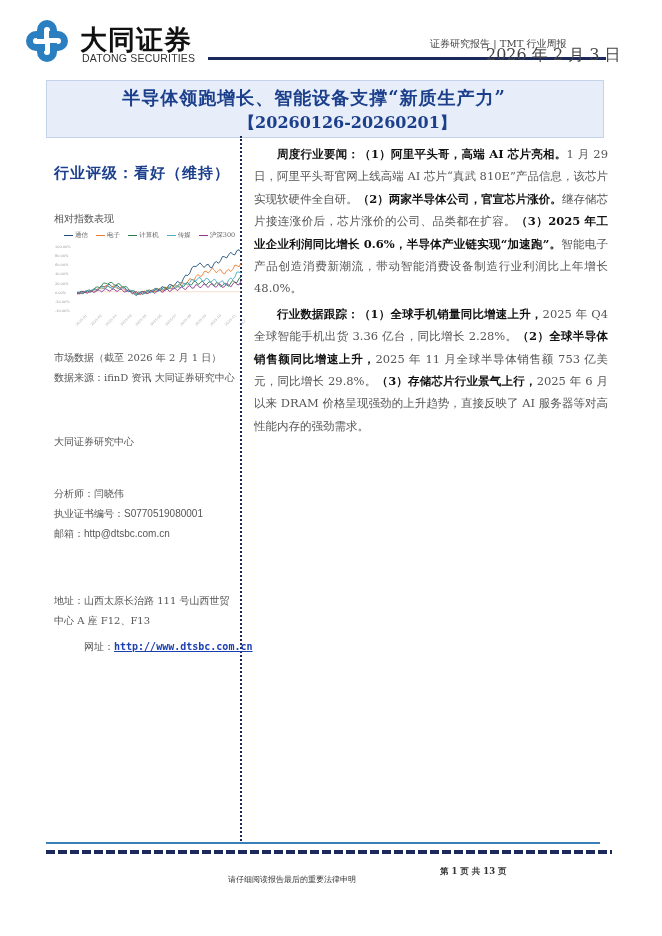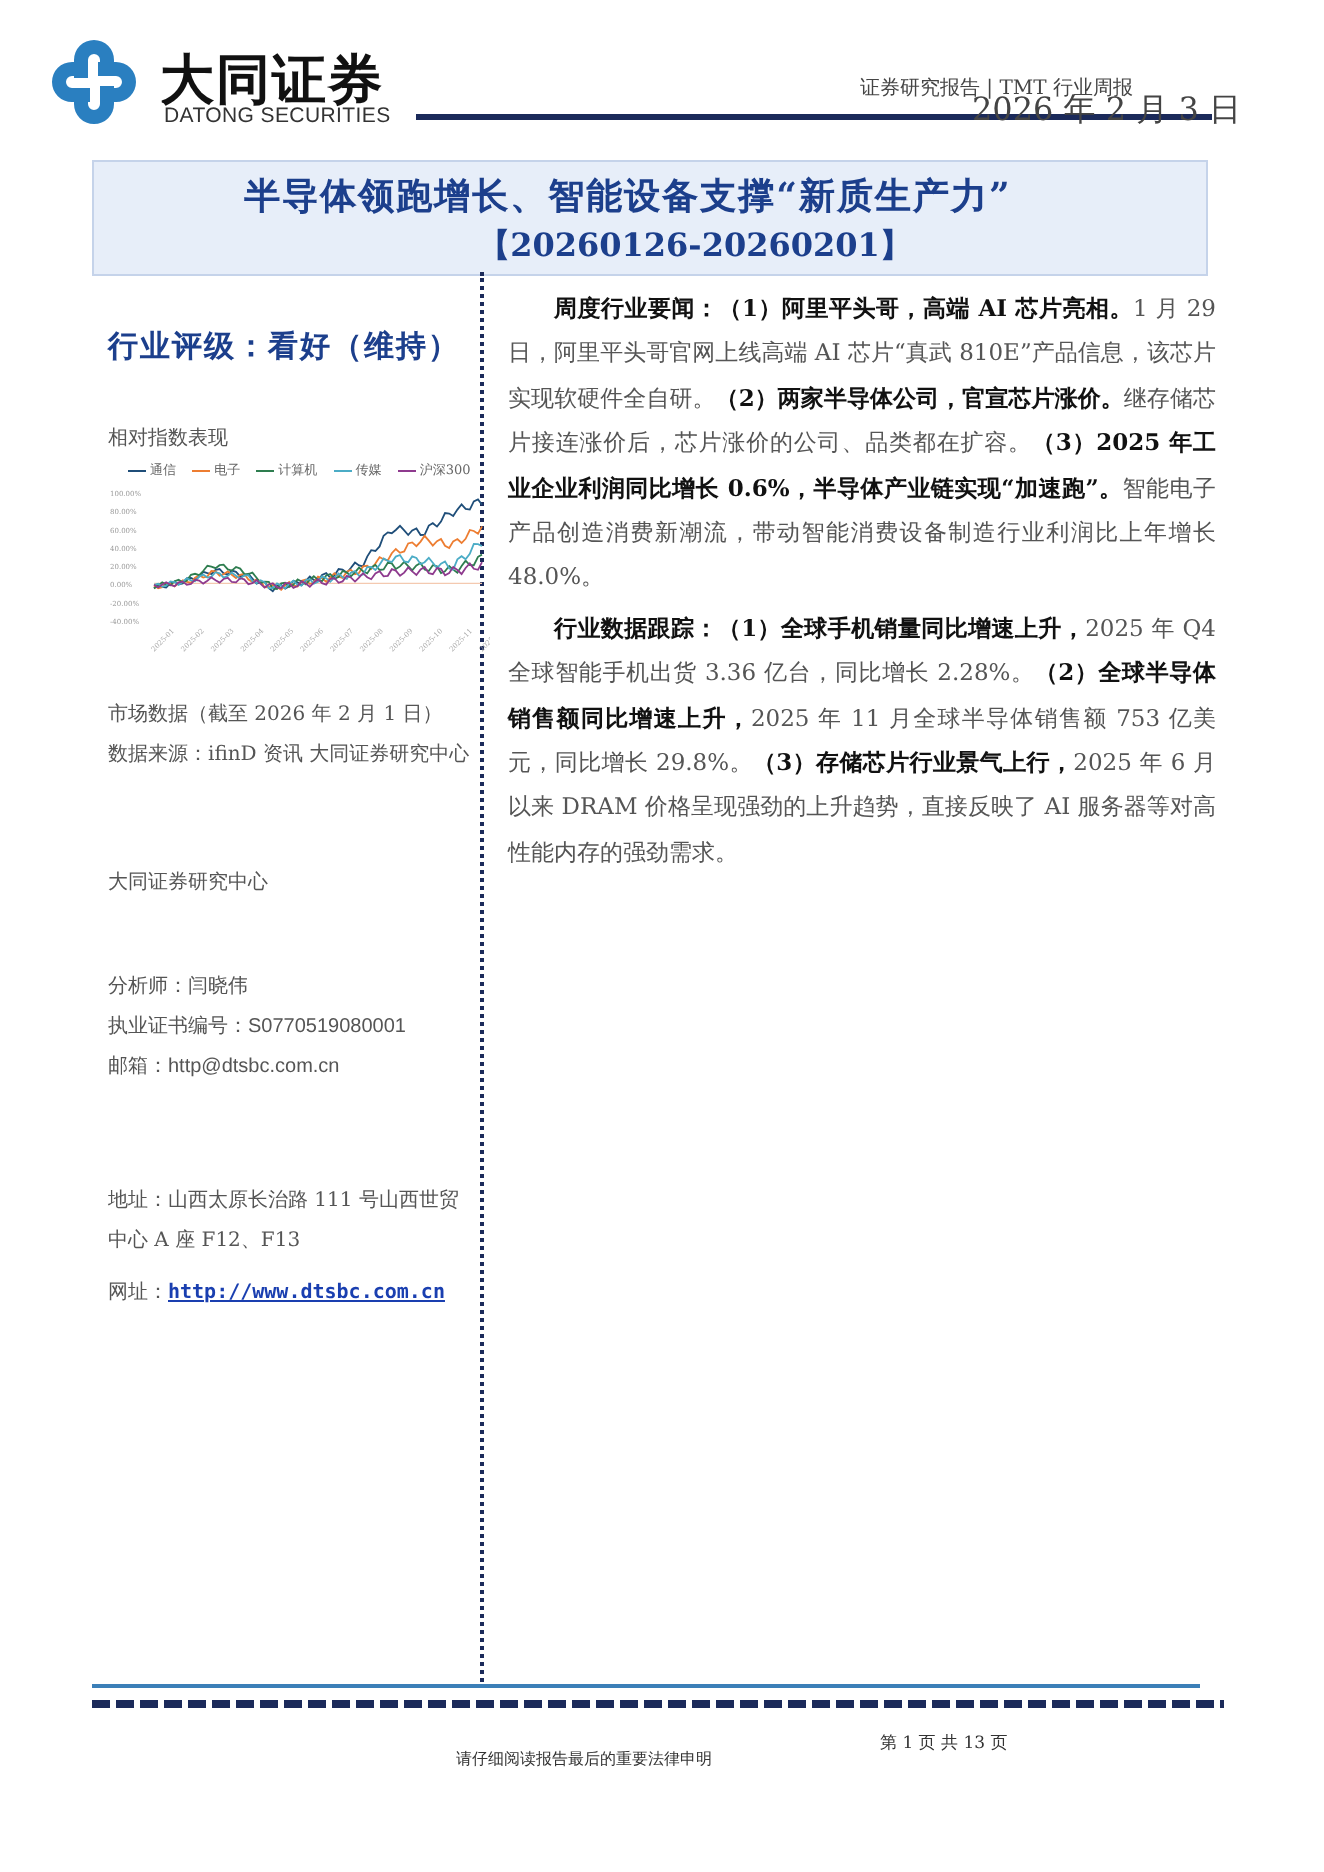--- a/index.html
+++ b/index.html
@@ -45,21 +45,21 @@
   .body { left:254px; top:143px; width:354px; font-size:11.5px; line-height:22.4px; color:#555;
           text-align:justify; }
   .body p { margin:0 0 3px 0; text-indent:2em; }
   .body b { color:#111; font-weight:bold; }
 
   
   .foot-rule1 { left:46px; top:842px; width:554px; height:2px; background:#3b7fb8; }
   .foot-rule2 { left:46px; top:850px; width:566px; height:4px;
                 background:repeating-linear-gradient(90deg,#1b2a5a 0 9px,transparent 9px 12px); }
   .foot-note { left:228px; top:874px; font-size:8px; color:#333; }
-  .foot-page { left:440px; top:866px; font-size:8.5px; color:#333; }
+  .foot-page { left:440px; top:866px; font-size:8.5px; color:#333;font-weight:bold; }
 </style>
 </head>
 <body>
 
 <div class="abs logo">
   <svg width="46" height="46" viewBox="0 0 46 46">
     <g fill="#2a7fc0">
       <path d="M23 2 a10 10 0 0 1 10 10 v4 h-7 v-4 a3 3 0 0 0 -6 0 v9 h-7 v-9 A10 10 0 0 1 23 2z"></path>
       <path d="M44 23 a10 10 0 0 1 -10 10 h-4 v-7 h4 a3 3 0 0 0 0 -6 h-9 v-7 h9 A10 10 0 0 1 44 23z"></path>
       <path d="M23 44 a10 10 0 0 1 -10 -10 v-4 h7 v4 a3 3 0 0 0 6 0 v-9 h7 v9 A10 10 0 0 1 23 44z"></path>
@@ -121,21 +121,21 @@
     </svg>
 </div>
 
 <div class="abs side-text" style="top:348px;">市场数据（截至 2026 年 2 月 1 日）</div>
 <div class="abs side-text" style="top:368px;">数据来源：ifinD 资讯 大同证券研究中心</div>
 <div class="abs side-text" style="top:432px;">大同证券研究中心</div>
 <div class="abs side-text" style="top:484px;">分析师：闫晓伟</div>
 <div class="abs side-text mono" style="top:504px;">执业证书编号：S0770519080001</div>
 <div class="abs side-text mono" style="top:524px;">邮箱：http@dtsbc.com.cn</div>
 <div class="abs side-text" style="top:591px;">地址：山西太原长治路 111 号山西世贸中心 A 座 F12、F13</div>
-<div class="abs side-text" style="top:637px;">
+<div class="abs side-text" style="top:637px;margin-left:30px;">
   <span>网址：</span><a class="link">http://www.dtsbc.com.cn</a>
 </div>
 
 <div class="abs body">
   <p><b>周度行业要闻：</b><b>（1）阿里平头哥，高端 AI 芯片亮相。</b><span>1 月 29 日，阿里平头哥官网上线高端 AI 芯片“真武 810E”产品信息，该芯片实现软硬件全自研。</span><b>（2）两家半导体公司，官宣芯片涨价。</b><span>继存储芯片接连涨价后，芯片涨价的公司、品类都在扩容。</span><b>（3）2025 年工业企业利润同比增长 0.6%，半导体产业链实现“加速跑”。</b><span>智能电子产品创造消费新潮流，带动智能消费设备制造行业利润比上年增长 48.0%。</span></p>
   <p><b>行业数据跟踪：</b><b>（1）全球手机销量同比增速上升，</b><span>2025 年 Q4 全球智能手机出货 3.36 亿台，同比增长 2.28%。</span><b>（2）全球半导体销售额同比增速上升，</b><span>2025 年 11 月全球半导体销售额 753 亿美元，同比增长 29.8%。</span><b>（3）存储芯片行业景气上行，</b><span>2025 年 6 月以来 DRAM 价格呈现强劲的上升趋势，直接反映了 AI 服务器等对高性能内存的强劲需求。</span></p>
 </div>
 
 <div class="abs foot-rule1"></div>
 <div class="abs foot-rule2"></div>

